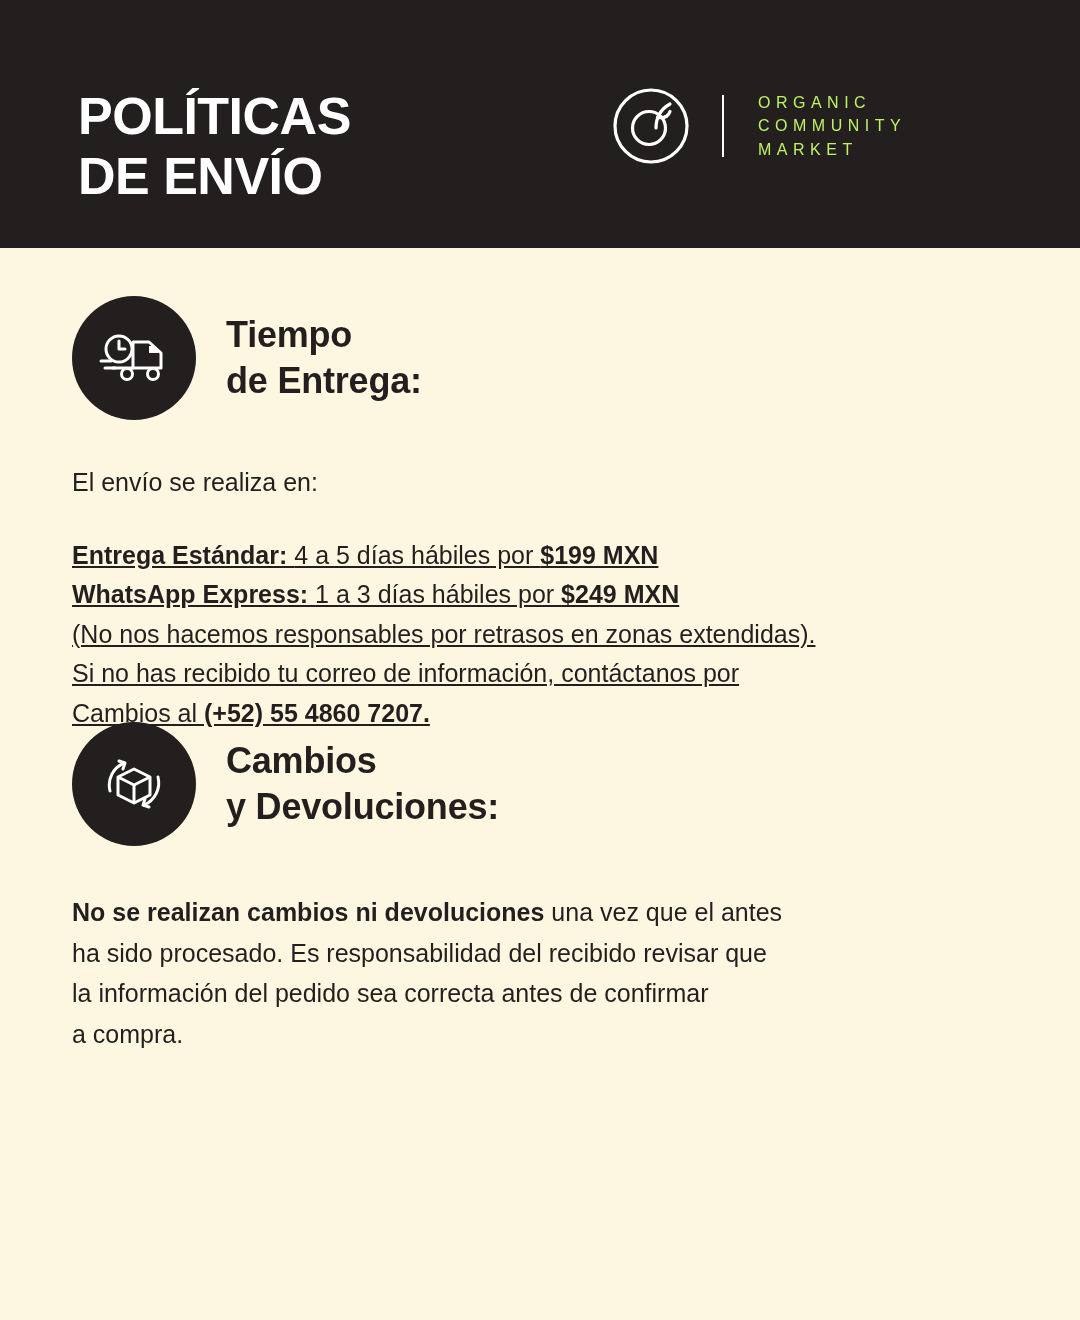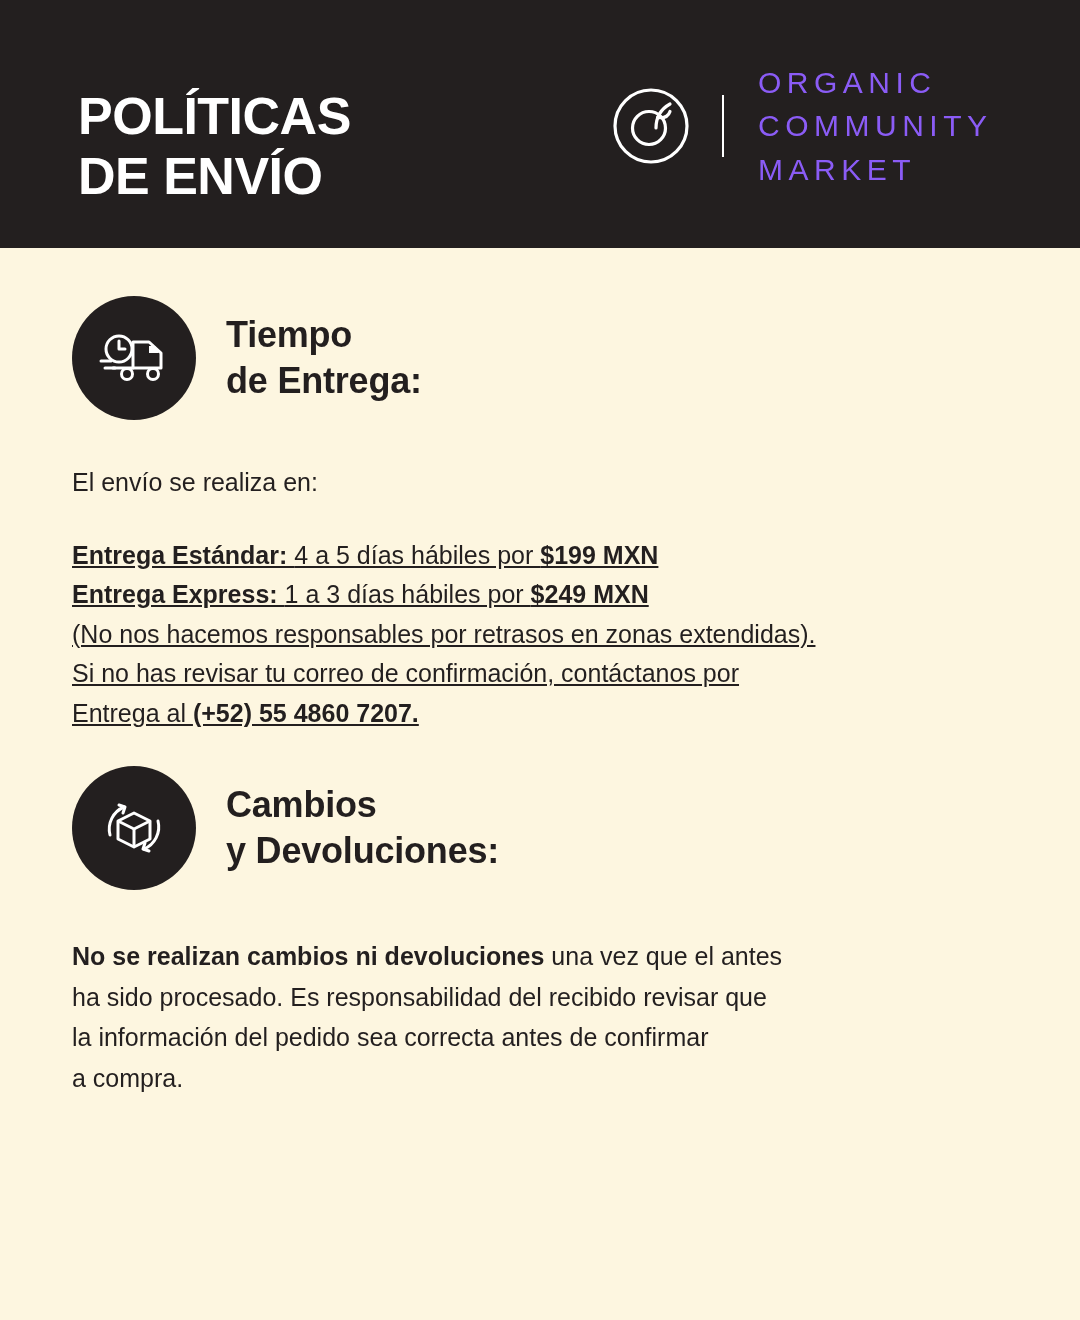--- a/index.html
+++ b/index.html
@@ -62,36 +62,36 @@
   }
 
   .brand-divider {
     width: 2px;
     height: 62px;
     background: #ffffff;
     margin: 0 34px 0 32px;
   }
 
   .brand-text {
-    color: #8b5cf6;
-    font-size: 30px;
+    color: #bef264;
+    font-size: 16px;
     line-height: 1.45;
     letter-spacing: 5.5px;
     font-weight: 500;
     white-space: pre-line;
   }
 
   
   .section {
     position: absolute;
     left: 0;
     width: 1012px;
   }
   .section-1 { top: 296px; }
-  .section-2 { top: 766px; }
+  .section-2 { top: 722px; }
 
   .section-head {
     display: flex;
     align-items: center;
     padding-left: 72px;
   }
 
   .badge {
     width: 124px;
     height: 124px;
@@ -191,24 +191,24 @@
         </svg>
       </div>
       <div class="section-title">Tiempo
 de Entrega:</div>
     </div>
 
     <div class="section-body">
       <div class="body-lead">El envío se realiza en:</div>
       <div class="body-block">
           <span class="ln"><b>Entrega Estándar: </b><span>4 a 5 días hábiles por </span><b>$199 MXN</b></span>
-          <span class="ln"><b>Entrega Express: </b><span>1 a 3 días hábiles por </span><b>$249 MXN</b></span>
+          <span class="ln"><b>WhatsApp Express: </b><span>1 a 3 días hábiles por </span><b>$249 MXN</b></span>
           <span class="ln"><span>(No nos hacemos responsables por retrasos en zonas extendidas).</span></span>
-          <span class="ln"><span>Si no has revisar tu correo de confirmación, contáctanos por</span></span>
-          <span class="ln"><span>Entrega al </span><b>(+52) 55 4860 7207.</b></span>
+          <span class="ln"><span>Si no has recibido tu correo de información, contáctanos por</span></span>
+          <span class="ln"><span>Cambios al </span><b>(+52) 55 4860 7207.</b></span>
         </div>
     </div>
   </div>
 
   <div class="section section-2">
     <div class="section-head">
       <div class="badge">
         <svg viewBox="0 0 72 66" width="72" height="66" aria-hidden="true">
 
           <path d="M36 18 L52 26 V44 L36 52 L20 44 V26 Z" fill="none" stroke="#ffffff" stroke-width="3" stroke-linejoin="round"></path>

